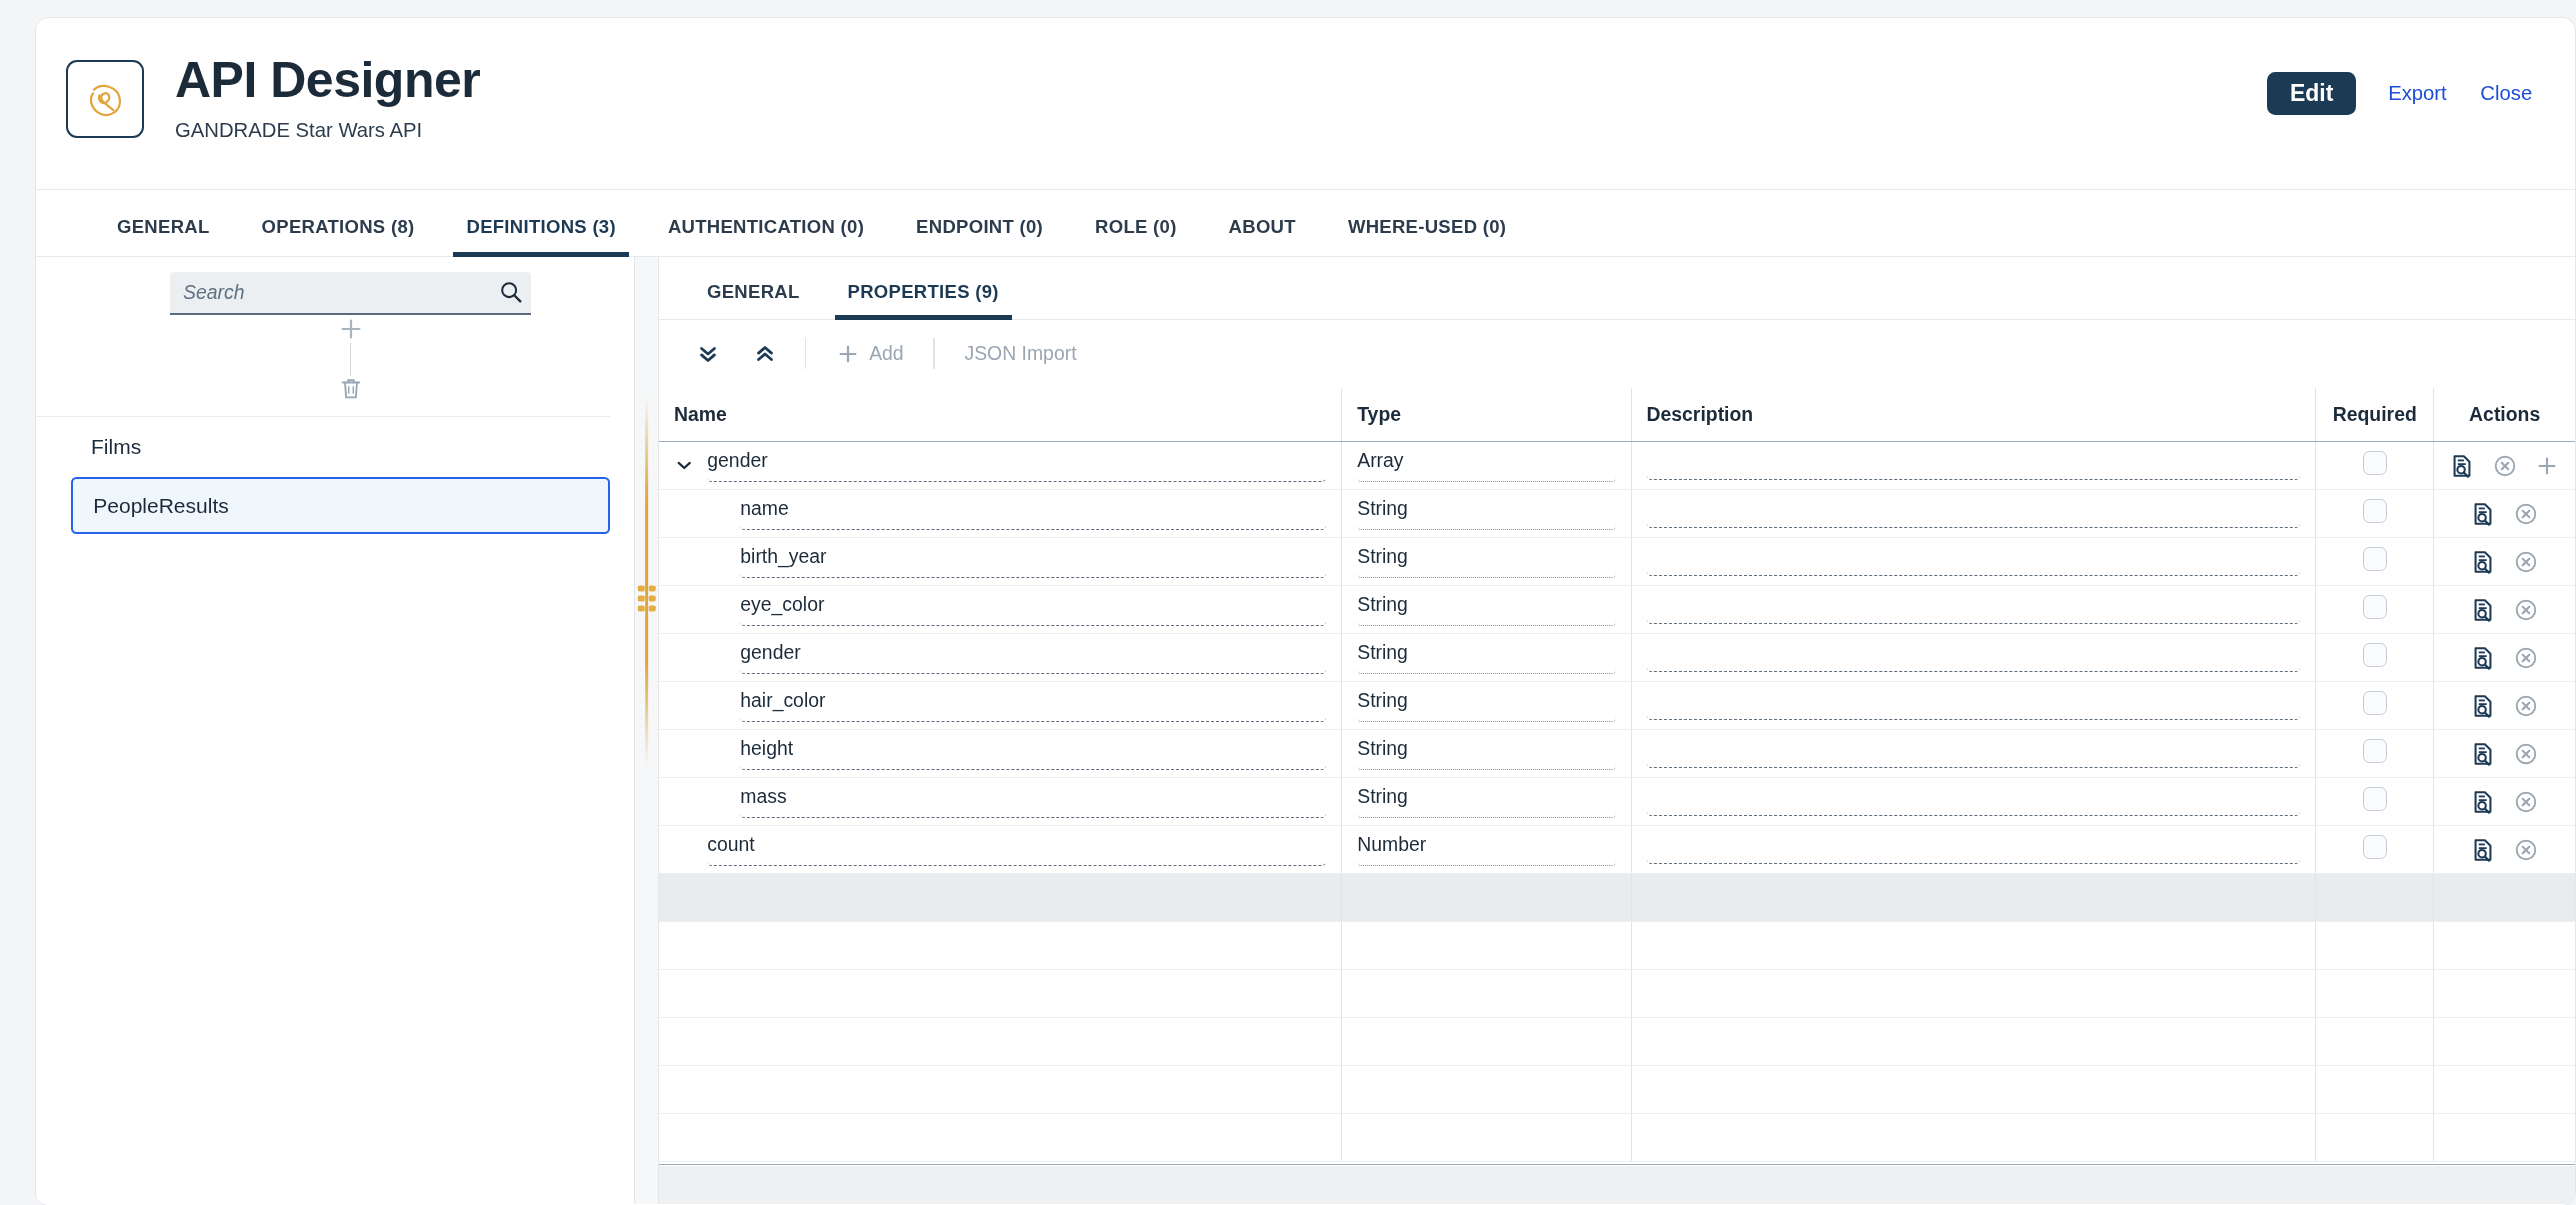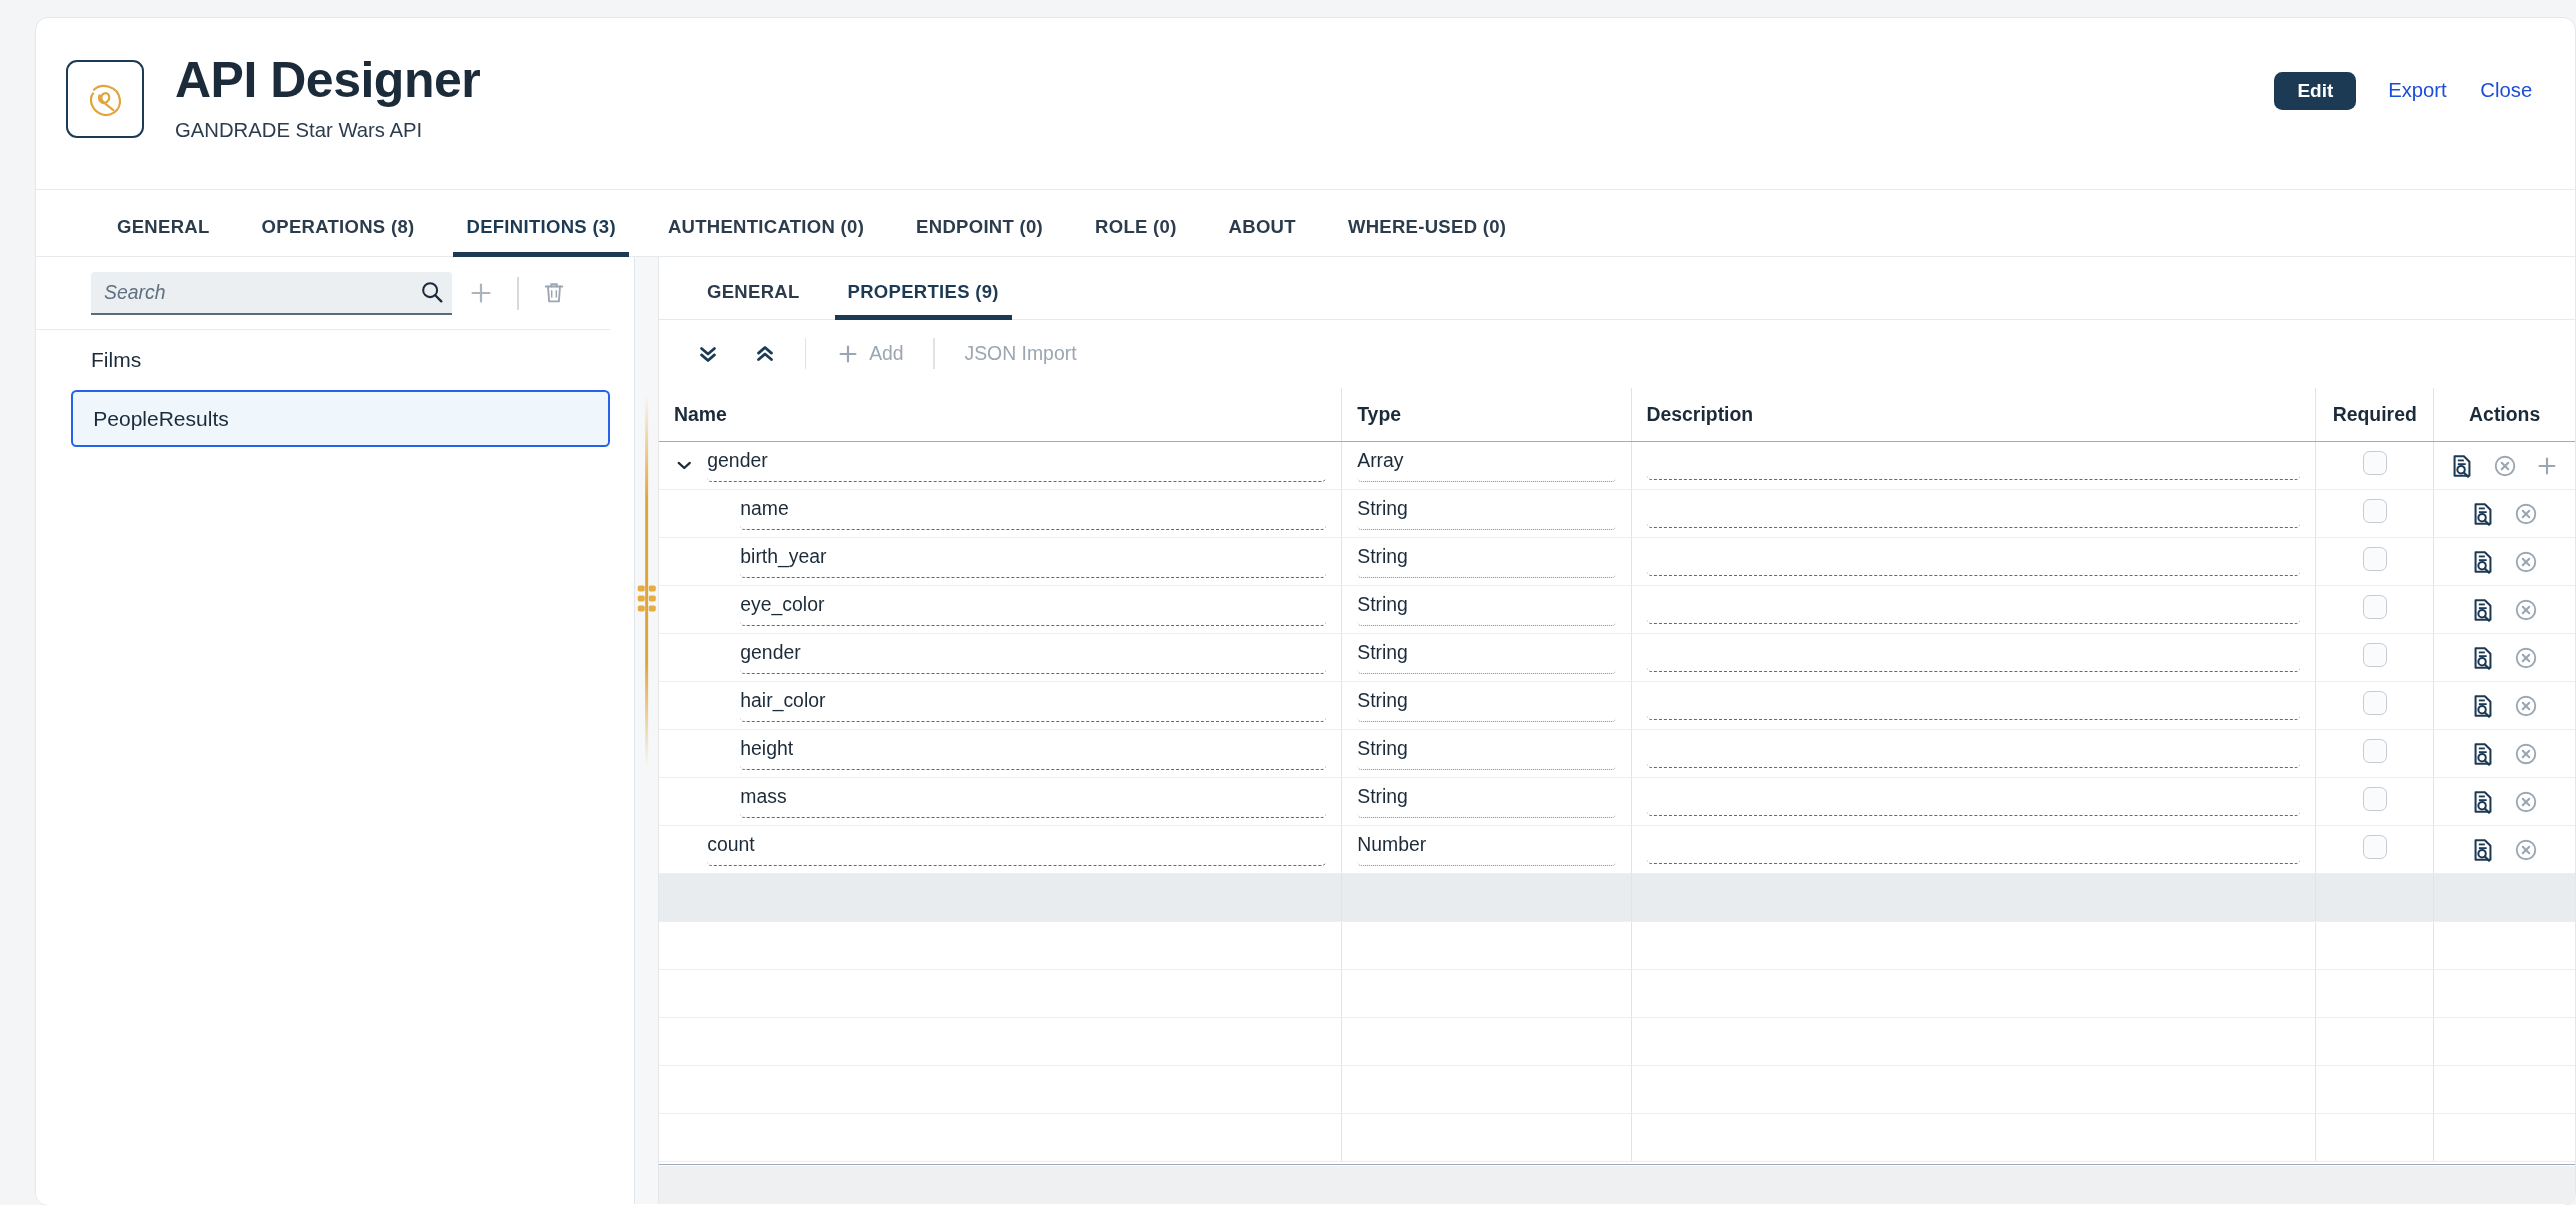--- a/index.html
+++ b/index.html
@@ -40,21 +40,21 @@
   }
   .app-subtitle {
     font-size: 20.3px; color: #2c3c4d; margin-top: 11px;
   }
   .header-actions {
     position: absolute; right: 41px; top: 54px;
     display: flex; align-items: center; gap: 30px;
   }
   .btn-primary {
     background: #1d3a55; color: #fff;
-    font-size: 19px; font-weight: 700;
+    font-size: 23px; font-weight: 700;
     padding: 8.3px 23px; border: none; border-radius: 8.3px;
     cursor: pointer; font-family: inherit;
   }
   .btn-link {
     background: none; border: none;
     font-size: 20.3px; color: #1d4ed8; font-weight: 500;
     cursor: pointer; font-family: inherit; padding: 3.7px 1.8px;
   }
 
   
@@ -81,21 +81,21 @@
   .body-split { position: relative; height: 947px; display: flex; }
 
   
   .sidebar {
     width: 599px; position: relative;
     border-right: 0.9px solid #e1e4e8;
     background: #fff;
   }
   .sidebar-toolbar {
     display: flex; align-items: center;
-    padding: 15px 24px 9.2px 55px; gap: 0;
+    padding: 15px 24px 9.2px 55px; gap: 0; flex-direction: column;
   }
   .search-wrap { position: relative; width: 361px; }
   .search-input {
     width: 100%; height: 43px;
     background: #eceff2; border: none;
     border-bottom: 2.8px solid #5a6b7d;
     border-radius: 3.7px 3.7px 0 0;
     font-size: 19.4px; font-style: italic; color: #44566b;
     padding: 0 43px 0 13px; font-family: inherit; outline: none;
   }

